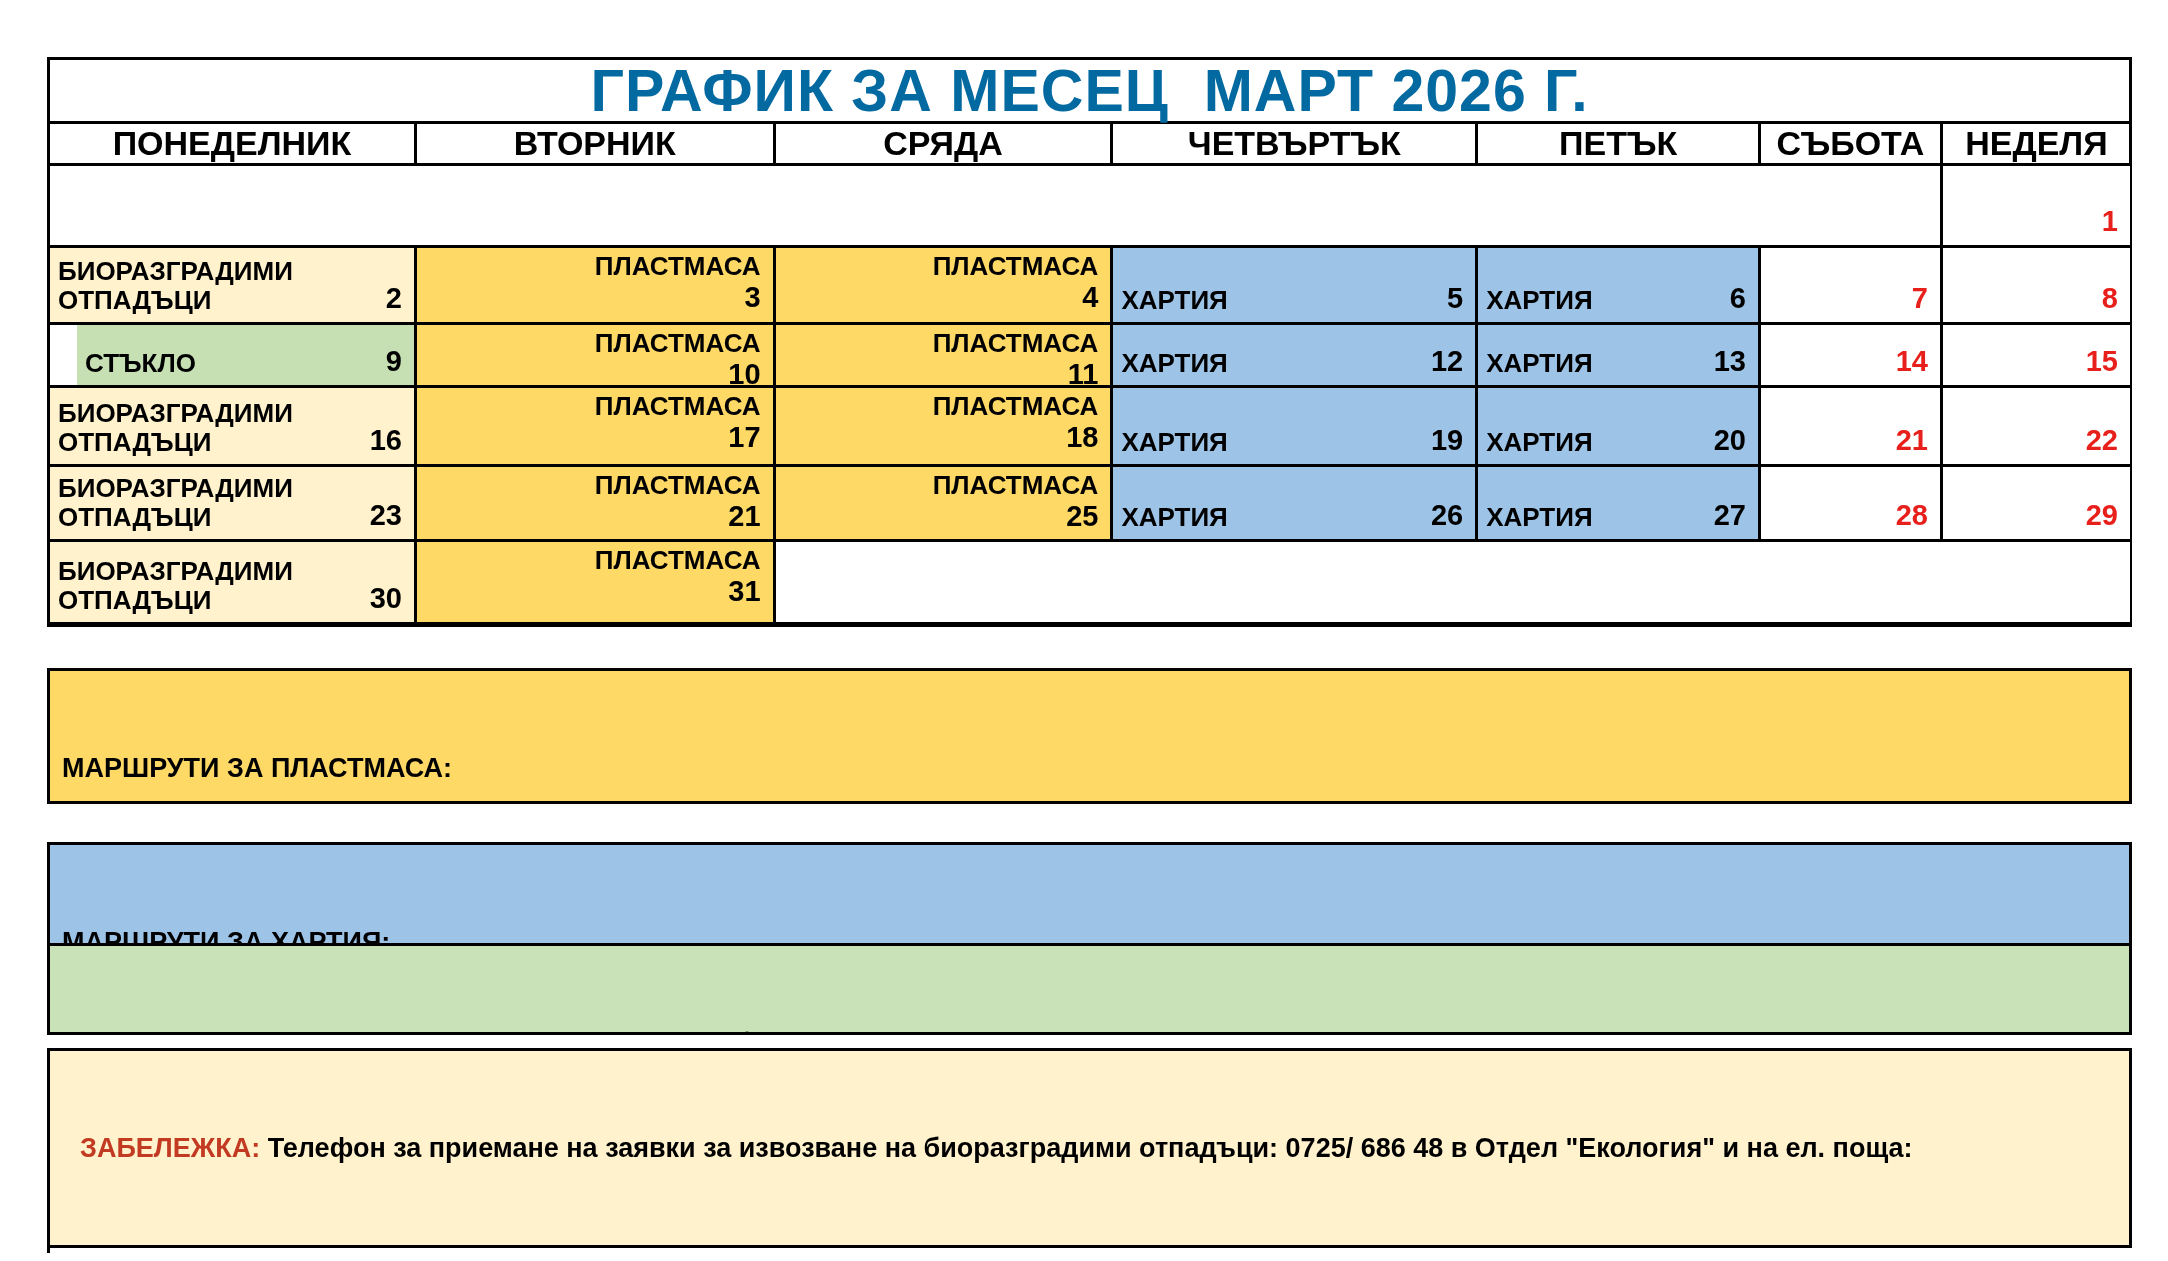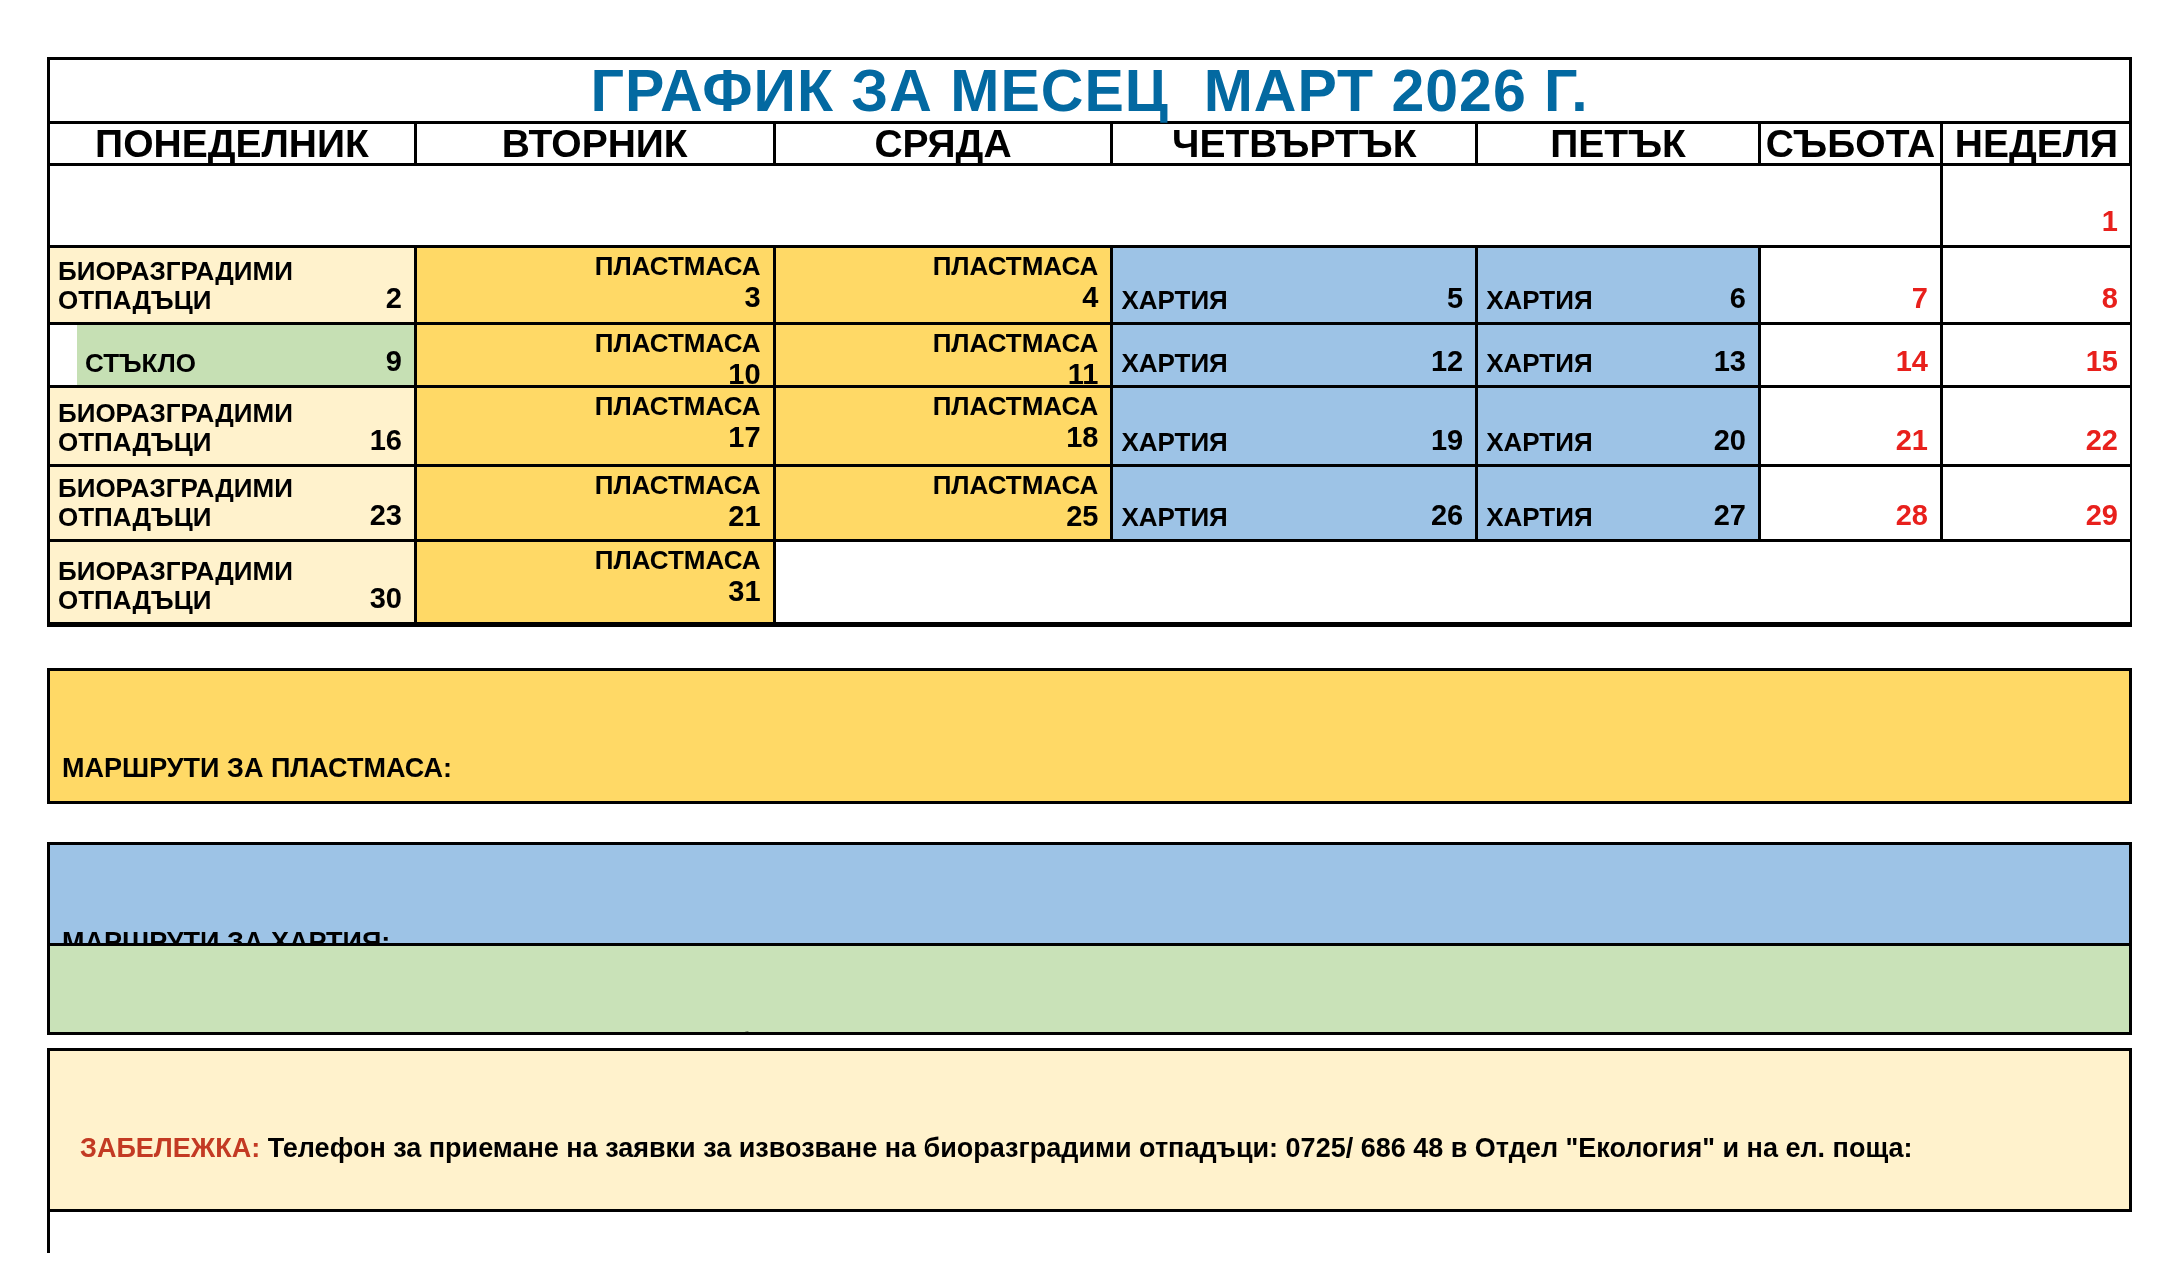--- a/index.html
+++ b/index.html
@@ -8,21 +8,21 @@
 
   
   .calendar-table{position:absolute;left:47px;top:57px;width:2085px;box-sizing:border-box;
                   border:3px solid #000;border-bottom-width:5px;background:#fff;}
   .title-row{height:64px;box-sizing:border-box;border-bottom:3px solid #000;
              display:flex;align-items:center;justify-content:center;
              font-size:59px;letter-spacing:1px;color:#0369a1;white-space:pre;}
   .grid7{display:grid;grid-template-columns:17.65% 17.25% 16.25% 17.55% 13.6% 8.75% 9.0%;}
   .header-row{height:42px;box-sizing:border-box;border-bottom:3px solid #000;}
   .day-header{display:flex;align-items:center;justify-content:center;
-              font-size:39px;border-right:3px solid #000;box-sizing:border-box;overflow:hidden;}
+              font-size:34px;border-right:3px solid #000;box-sizing:border-box;overflow:hidden;}
   .day-header:last-child{border-right:none;}
   .week-row{box-sizing:border-box;border-bottom:3px solid #000;}
   .week-row:last-child{border-bottom:none;}
   .week-row:nth-child(1){height:82px;}
   .week-row:nth-child(2){height:77px;}
   .week-row:nth-child(3){height:63px;}
   .week-row:nth-child(4){height:79px;}
   .week-row:nth-child(5){height:75px;}
   .week-row:nth-child(6){height:80px;}
   .cell{border-right:3px solid #000;box-sizing:border-box;display:flex;align-items:flex-end;
@@ -37,21 +37,21 @@
   .cell-day{font-size:29px;margin-left:auto;}
   .weekend .cell-day{color:#E8201C;}
 
   
   .info-box{position:absolute;left:47px;width:2085px;box-sizing:border-box;
             border:3px solid #000;padding:5px 12px;font-size:27px;line-height:37px;
             white-space:pre;overflow:hidden;}
   .plastic-box{top:668px;height:136px;background:#FFD966;}
   .paper-box{top:806px;height:120px;background:#9DC3E6;margin-top:36px;}
   .important-box{top:943px;height:92px;background:#C9E2B8;}
-  .note-box{top:1048px;height:164px;background:#FFF2CC;padding-left:30px;}
+  .note-box{top:1048px;height:200px;background:#FFF2CC;padding-left:30px;}
   .red{color:#C33A23;}
   .stub-border{position:absolute;left:47px;top:1211px;height:42px;width:0;border-left:3px solid #000;}
 </style>
 </head>
 <body>
 
 <div class="page">
 
   <div class="calendar-table">
     <div class="title-row">ГРАФИК ЗА МЕСЕЦ  МАРТ 2026 Г.</div>

